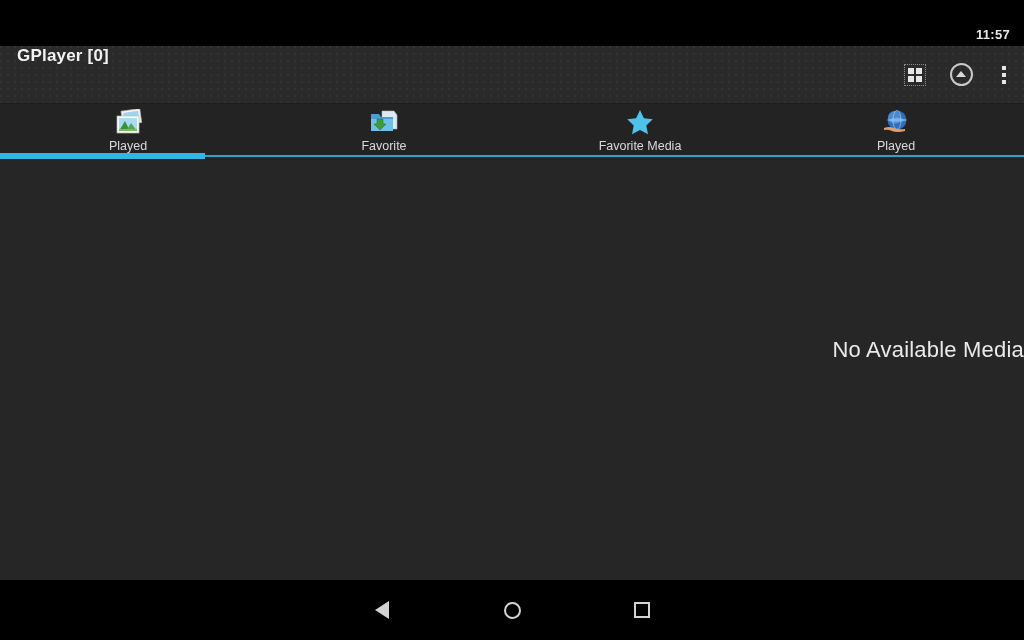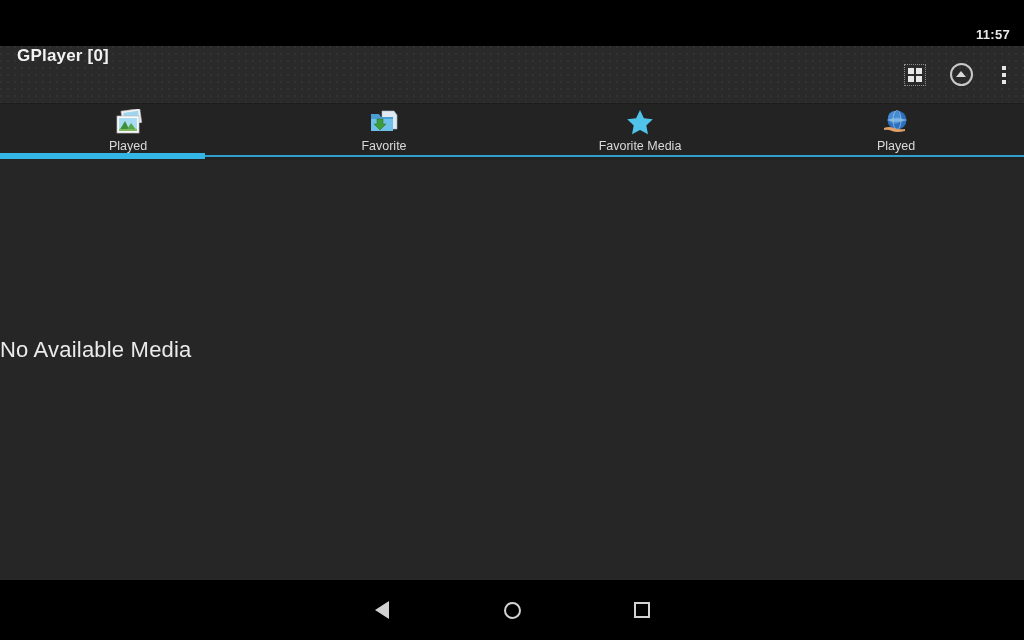--- a/index.html
+++ b/index.html
@@ -181,21 +181,21 @@
     height: 6px;
     background: #33b5e5;
   }
 
   
   .content {
     flex: 1 1 auto;
     background: #262626;
     display: flex;
     align-items: center;
-    justify-content: flex-start;
+    justify-content: flex-end;
     position: relative;
   }
   .empty-text {
     color: #eaeaea;
     font-size: 22px;
     letter-spacing: 0.2px;
     margin-top: -40px;
   }
 
   

